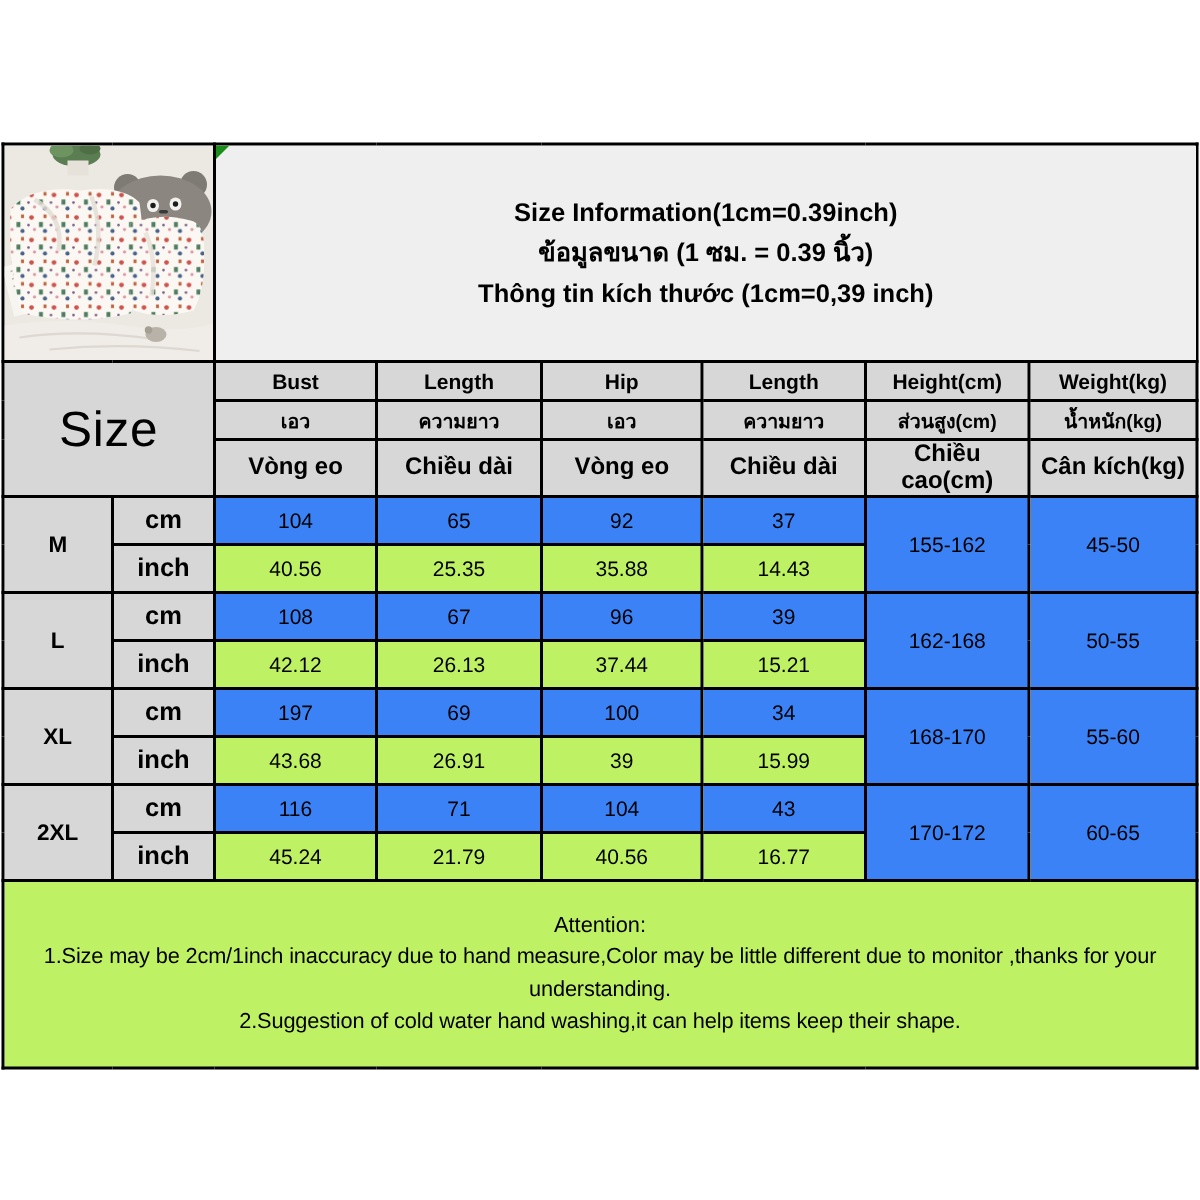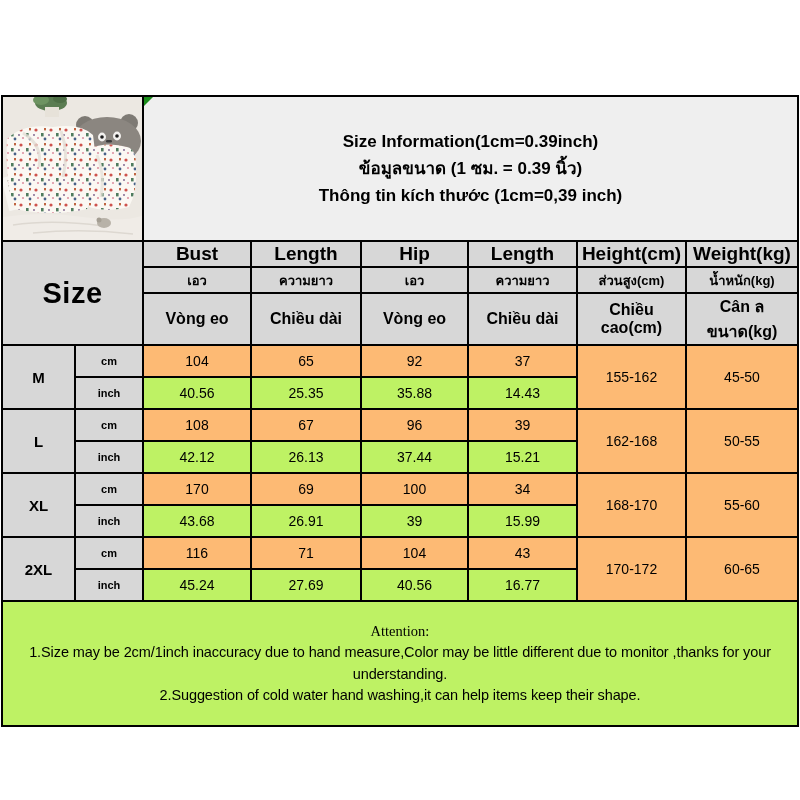--- a/index.html
+++ b/index.html
@@ -30,33 +30,33 @@
 
   .title-cell{background:#efefef;position:relative;}
   .corner-flag{
     position:absolute;left:0;top:0;width:0;height:0;
     border-top:9px solid #1a8c1a;border-right:9px solid transparent;
   }
   .title-stack{display:flex;flex-direction:column;justify-content:center;gap:6px;height:100%;}
   .title-line{font-weight:bold;font-size:17px;line-height:1.25;}
 
   .gray{background:#d7d7d7;}
-  .lite{background:#fdba74;}
+  .lite{background:#3b82f6;}
   .white{background:#bef264;}
 
-  .size-big{font-size:29px;font-weight:bold;letter-spacing:.5px;}
-  .hdr-en{font-weight:bold;font-size:19px;margin-left:36px;}
+  .size-big{font-size:33px;font-weight:normal;letter-spacing:.5px;}
+  .hdr-en{font-weight:bold;font-size:14px;margin-left:36px;}
   .hdr-th{font-weight:bold;font-size:13px;margin-left:15px;}
   .hdr-vi{font-weight:bold;font-size:16px;}
   .size-lbl{font-weight:bold;font-size:15px;}
-  .unit-lbl{font-weight:bold;font-size:11px;}
+  .unit-lbl{font-weight:bold;font-size:17px;}
   .val{font-size:14px;}
 
   .note-cell{text-align:left;vertical-align:top;padding:4px 6px 0 4px;}
-  .note-title{font-size:14.5px;line-height:1.45;font-family:Liberation Serif, serif;}
+  .note-title{font-size:14.5px;line-height:1.45;}
   .note-item{font-size:14.5px;line-height:1.45;letter-spacing:-0.1px;}
 </style>
 </head>
 <body>
 
 <div class="sheet">
 <table class="size-sheet">
   <colgroup>
     <col style="width:73px">
         <col style="width:68px">
@@ -149,21 +149,21 @@
     <td class="gray hdr-th">ความยาว</td>
     <td class="gray hdr-th">ส่วนสูง(cm)</td>
     <td class="gray hdr-th">น้ำหนัก(kg)</td>
   </tr>
   <tr class="hdr-row">
     <td class="gray hdr-vi">Vòng eo</td>
     <td class="gray hdr-vi">Chiều dài</td>
     <td class="gray hdr-vi">Vòng eo</td>
     <td class="gray hdr-vi">Chiều dài</td>
     <td class="gray hdr-vi">Chiều cao(cm)</td>
-    <td class="gray hdr-vi">Cân ลขนาด(kg)</td>
+    <td class="gray hdr-vi">Cân kích(kg)</td>
   </tr>
 
   <tr class="data-row">
     <td rowspan="2" class="gray size-lbl">M</td>
     <td class="gray unit-lbl">cm</td>
     <td class="lite val">104</td>
     <td class="lite val">65</td>
     <td class="lite val">92</td>
     <td class="lite val">37</td>
     <td rowspan="2" class="lite val">155-162</td>
@@ -191,21 +191,21 @@
     <td class="gray unit-lbl">inch</td>
     <td class="white val">42.12</td>
     <td class="white val">26.13</td>
     <td class="white val">37.44</td>
     <td class="white val">15.21</td>
   </tr>
 
   <tr class="data-row">
     <td rowspan="2" class="gray size-lbl">XL</td>
     <td class="gray unit-lbl">cm</td>
-    <td class="lite val">170</td>
+    <td class="lite val">197</td>
     <td class="lite val">69</td>
     <td class="lite val">100</td>
     <td class="lite val">34</td>
     <td rowspan="2" class="lite val">168-170</td>
     <td rowspan="2" class="lite val">55-60</td>
   </tr>
   <tr class="data-row">
     <td class="gray unit-lbl">inch</td>
     <td class="white val">43.68</td>
     <td class="white val">26.91</td>
@@ -219,21 +219,21 @@
     <td class="lite val">116</td>
     <td class="lite val">71</td>
     <td class="lite val">104</td>
     <td class="lite val">43</td>
     <td rowspan="2" class="lite val">170-172</td>
     <td rowspan="2" class="lite val">60-65</td>
   </tr>
   <tr class="data-row">
     <td class="gray unit-lbl">inch</td>
     <td class="white val">45.24</td>
-    <td class="white val">27.69</td>
+    <td class="white val">21.79</td>
     <td class="white val">40.56</td>
     <td class="white val">16.77</td>
   </tr>
 
   <tr class="note-row">
     <td colspan="8" class="note-cell white">
       <div class="note-title">Attention:</div>
       <div class="note-item">1.Size may be 2cm/1inch inaccuracy due to hand measure,Color may be little different due to monitor ,thanks for your understanding.</div>
       <div class="note-item">2.Suggestion of cold water hand washing,it can help items keep their shape.</div>
     </td>

